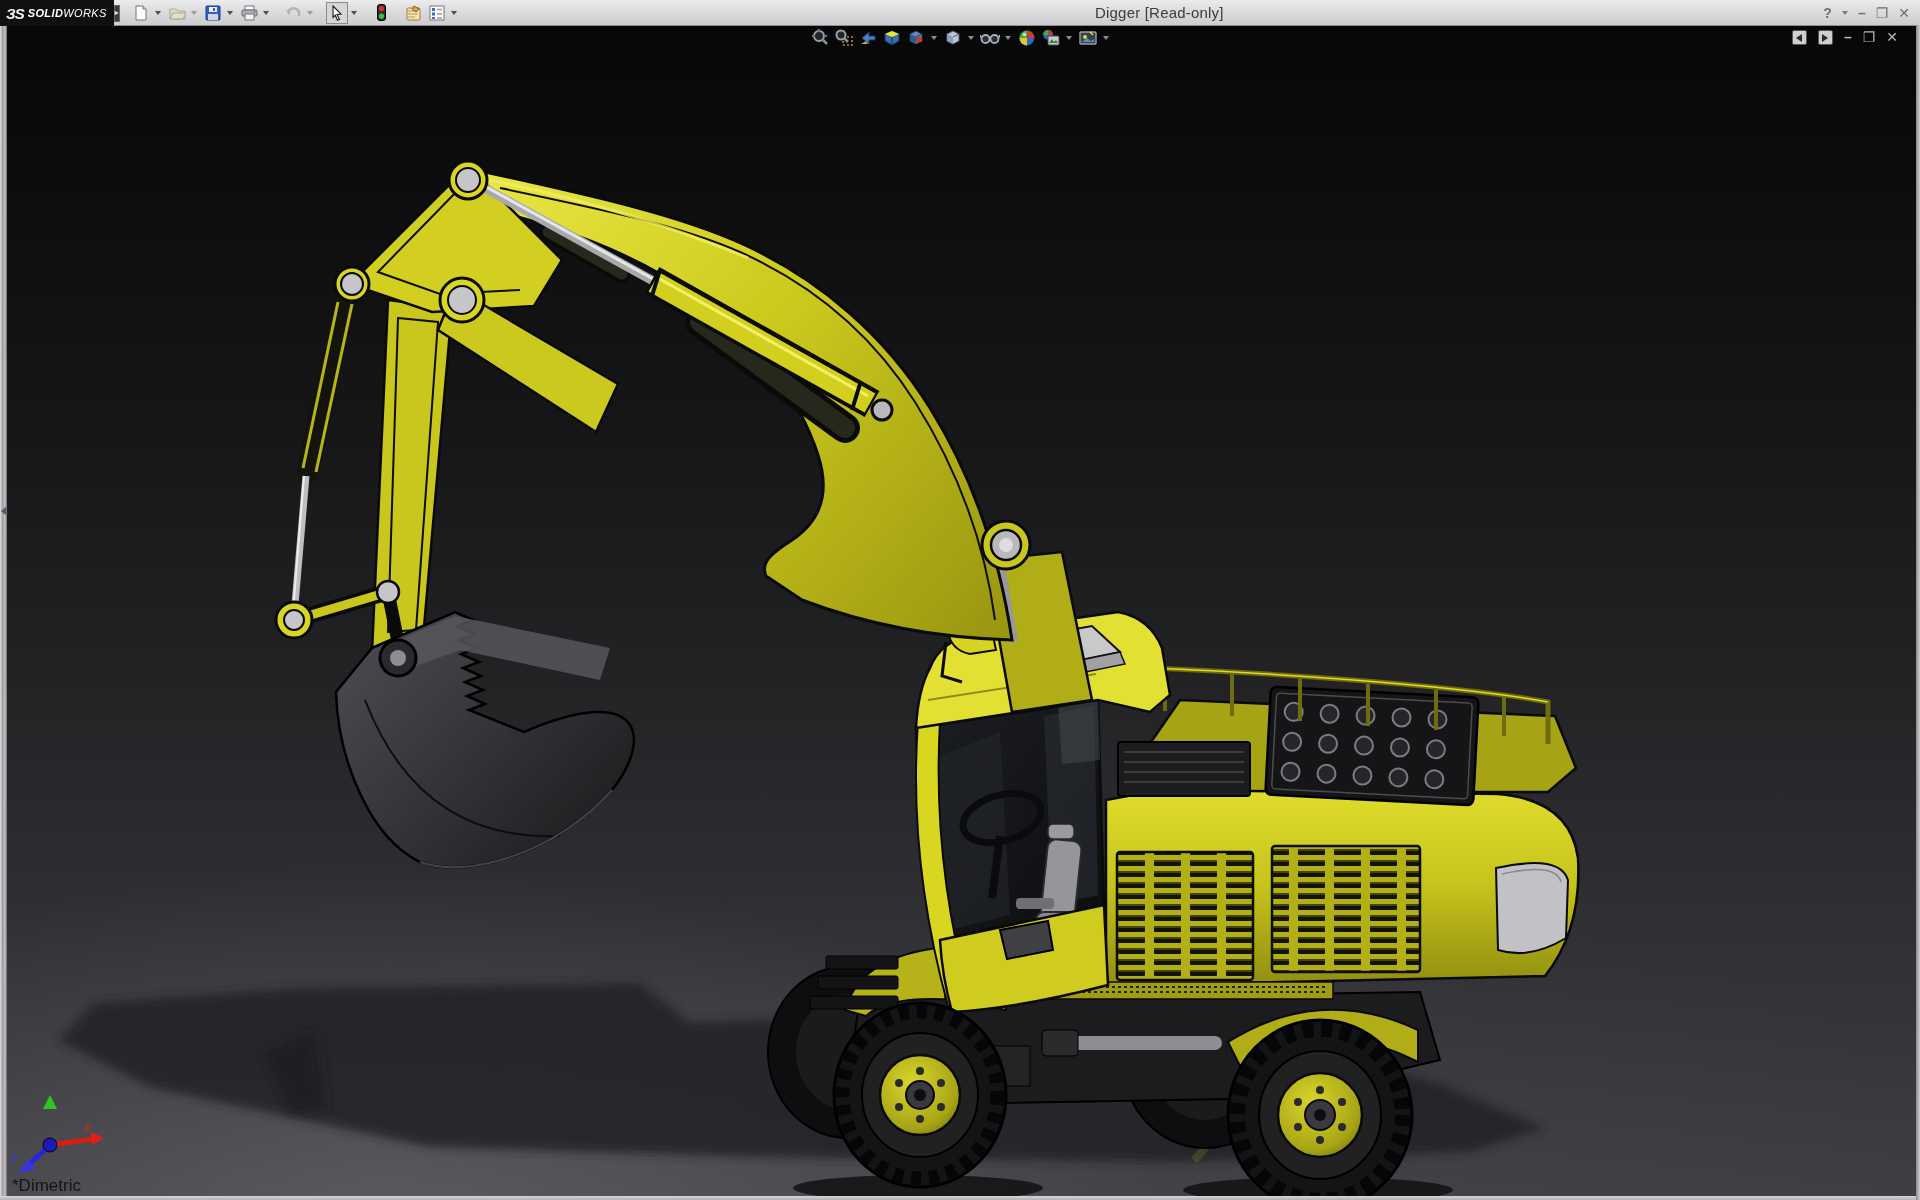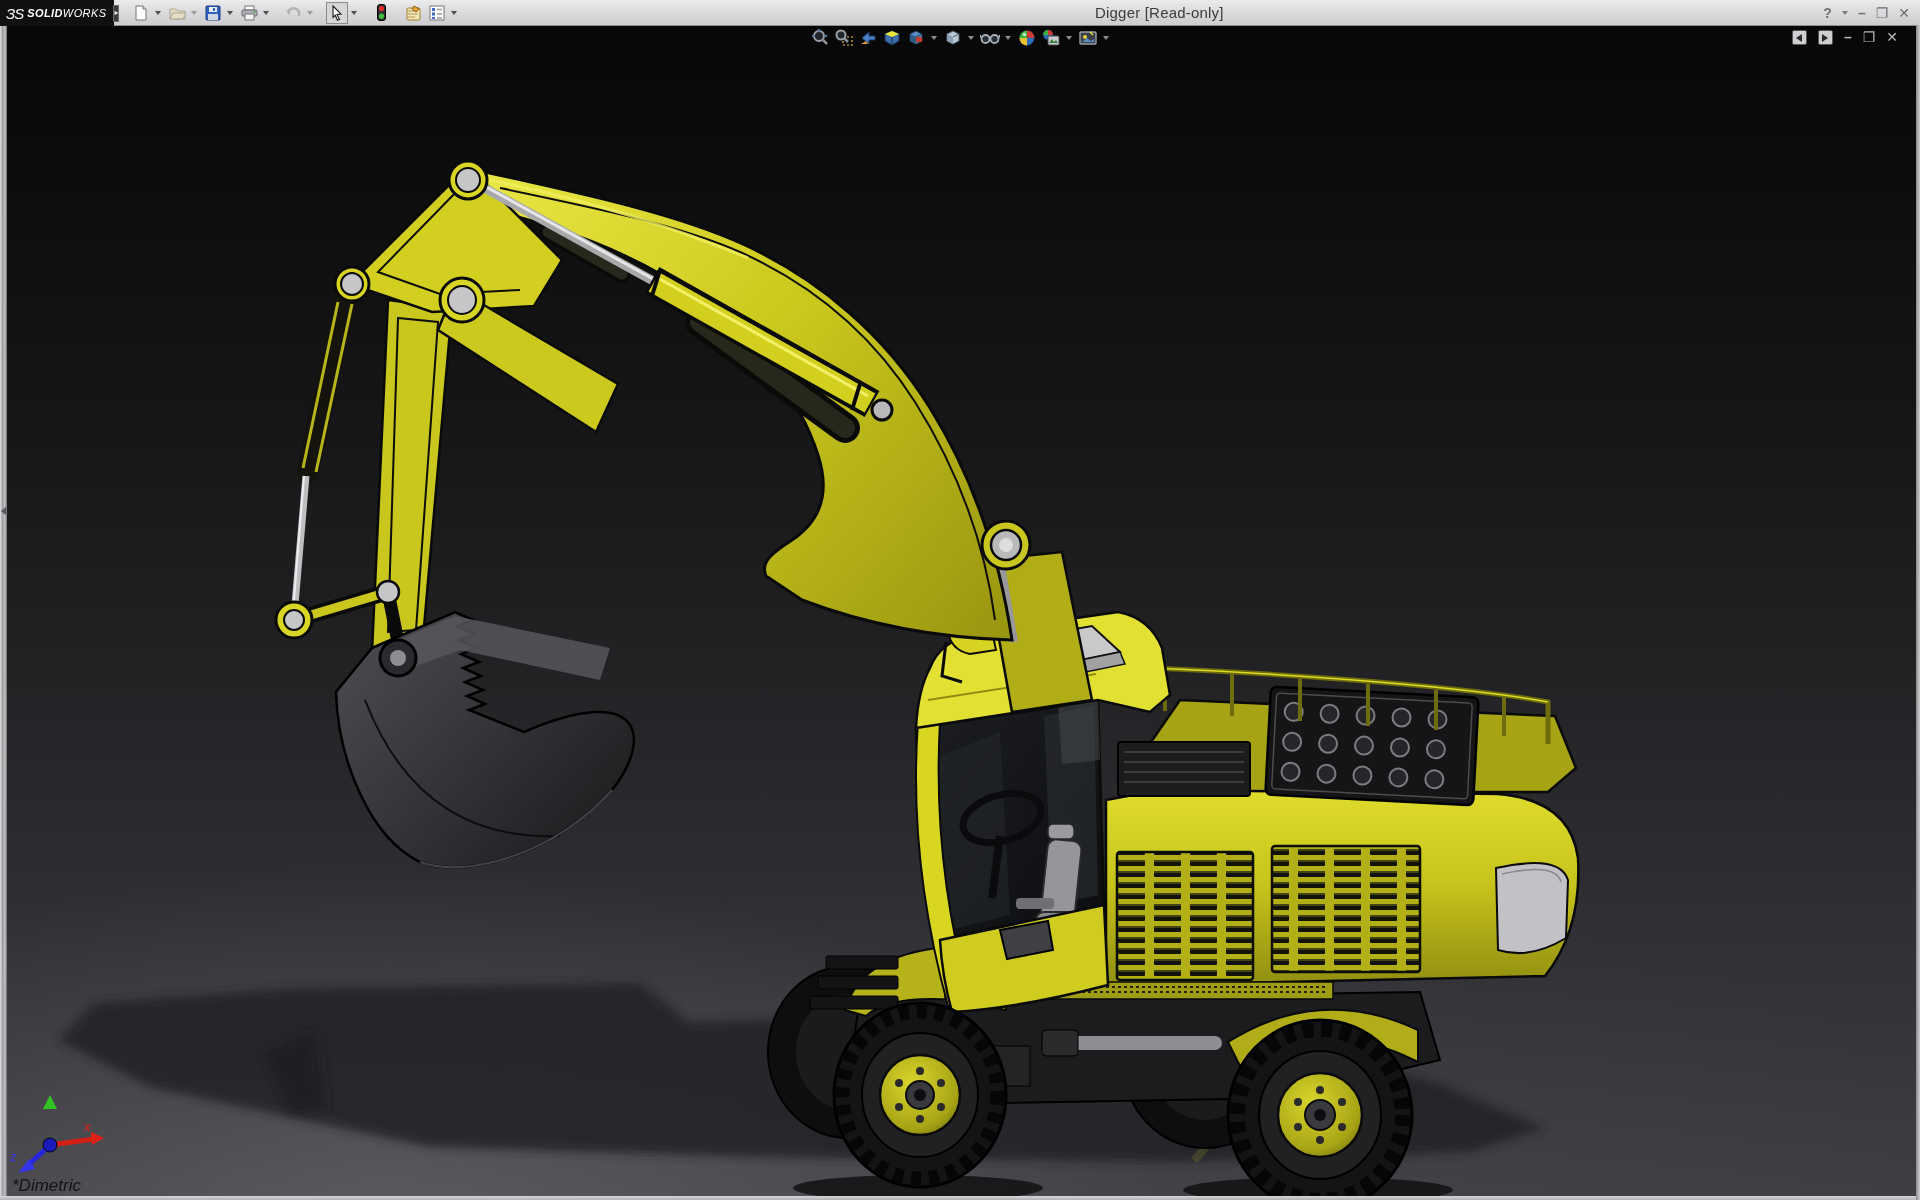--- a/index.html
+++ b/index.html
@@ -3,21 +3,21 @@
 <meta charset="utf-8">
 <style>
   html,body{margin:0;padding:0;width:1920px;height:1200px;overflow:hidden;
     font-family:"Liberation Sans","DejaVu Sans",sans-serif;background:#000;}
   
   .titlebar{position:absolute;left:0;top:0;width:1920px;height:25px;
     background:linear-gradient(#ececee 0%,#dcdcde 45%,#cdcdcf 100%);
     border-bottom:1px solid #8e8e90;z-index:50;}
   .logoblock{position:absolute;left:0;top:0;width:114px;height:26px;background:#101010;
     display:flex;align-items:center;gap:4px;padding-left:6px;box-sizing:border-box;}
-  .logo3s{color:#f4f4f4;font-style:italic;font-weight:400;font-size:15px;letter-spacing:-1px;}
+  .logo3s{color:#f4f4f4;font-style:italic;font-weight:700;font-size:15px;letter-spacing:-1px;}
   .logoword{color:#fff;font-style:italic;font-size:11px;letter-spacing:.4px;white-space:nowrap;}
   .logoword .b{font-weight:700}.logoword .l{font-weight:300}
   .flyout{width:11px;height:15px;background:#3c3c3c;border:1px solid #6a6a6a;color:#e8e8e8;
     font-size:8px;line-height:14px;text-align:center;margin-left:3px;}
   .tb-icons{position:absolute;left:130px;top:1px;height:23px;display:flex;align-items:center;gap:2px;}
   .tbi{width:22px;height:22px;display:flex;align-items:center;justify-content:center;}
   .tbi.pressed{background:#d6d6d8;border:1px solid #8a8a8c;box-sizing:border-box;}
   .dd{width:0;height:0;border-left:3.5px solid transparent;border-right:3.5px solid transparent;
     border-top:4px solid #4a4a4c;margin:0 3px 0 1px;}
   .dd.dim{border-top-color:#9a9a9c;}
@@ -51,21 +51,21 @@
   .doc-g{color:#b9b9bb;font-size:14px;font-weight:700;line-height:13px;}
   
   .splitter{position:absolute;left:0;top:25px;width:7px;height:1175px;z-index:40;
     background:linear-gradient(90deg,#e2e2e4 0,#9a9a9c 40%,#c6c6c8 70%,#6a6a6c 100%);}
   .split-arrow{position:absolute;left:1px;top:482px;width:0;height:0;
     border-top:4px solid transparent;border-bottom:4px solid transparent;border-right:5px solid #55555a;}
   .frame-bottom{position:absolute;left:0;top:1196px;width:1920px;height:4px;
     background:linear-gradient(#d6d6d8,#b2b2b4);z-index:60;}
   .frame-right{position:absolute;left:1916px;top:25px;width:4px;height:1175px;
     background:linear-gradient(90deg,#8a8a8c,#cfcfd1);z-index:60;}
-  .orient-label{position:absolute;left:12px;top:1151px;font-size:17px;color:#141414;z-index:30;font-style:italic;}
+  .orient-label{position:absolute;left:12px;top:1151px;font-size:17px;color:#141414;z-index:30;}
   .triad{position:absolute;left:6px;top:1066px;z-index:30;}
 </style>
 </head>
 <body>
 
 <div class="titlebar">
   <div class="logoblock">
     <span class="logo3s">ЗS</span>
     <span class="logoword"><span class="b">SOLID</span><span class="l">WORKS</span></span>
     <span class="flyout">▸</span>

